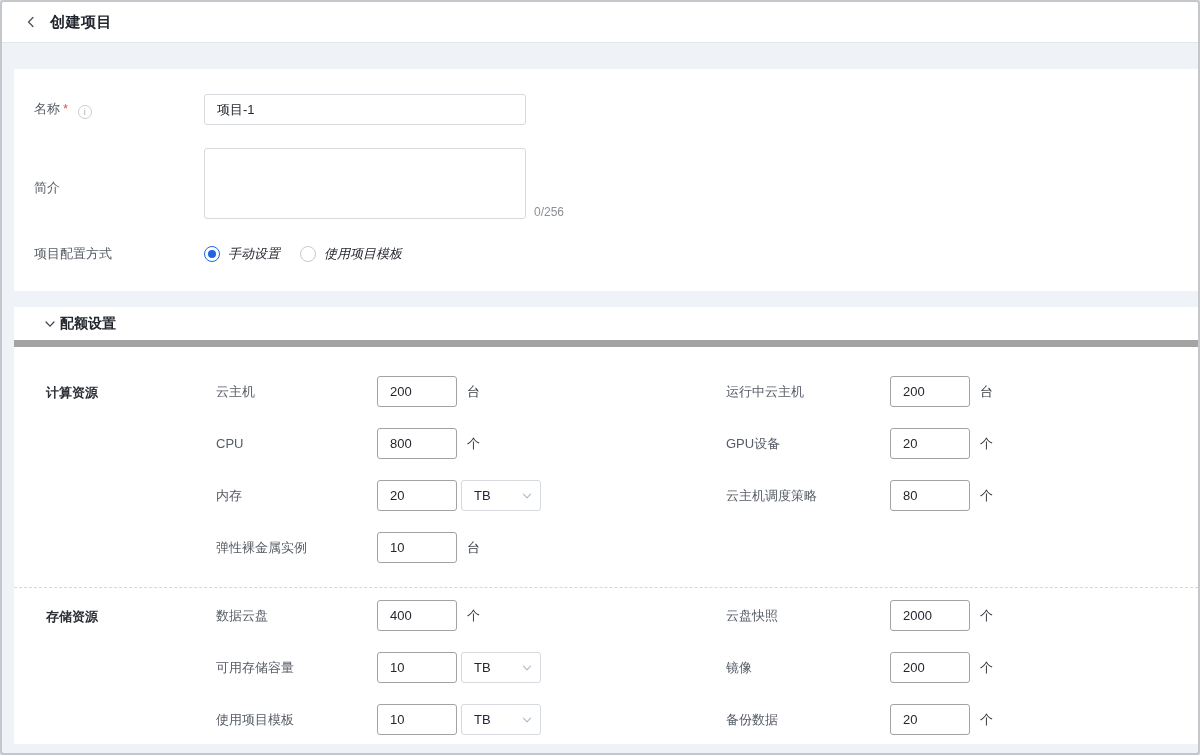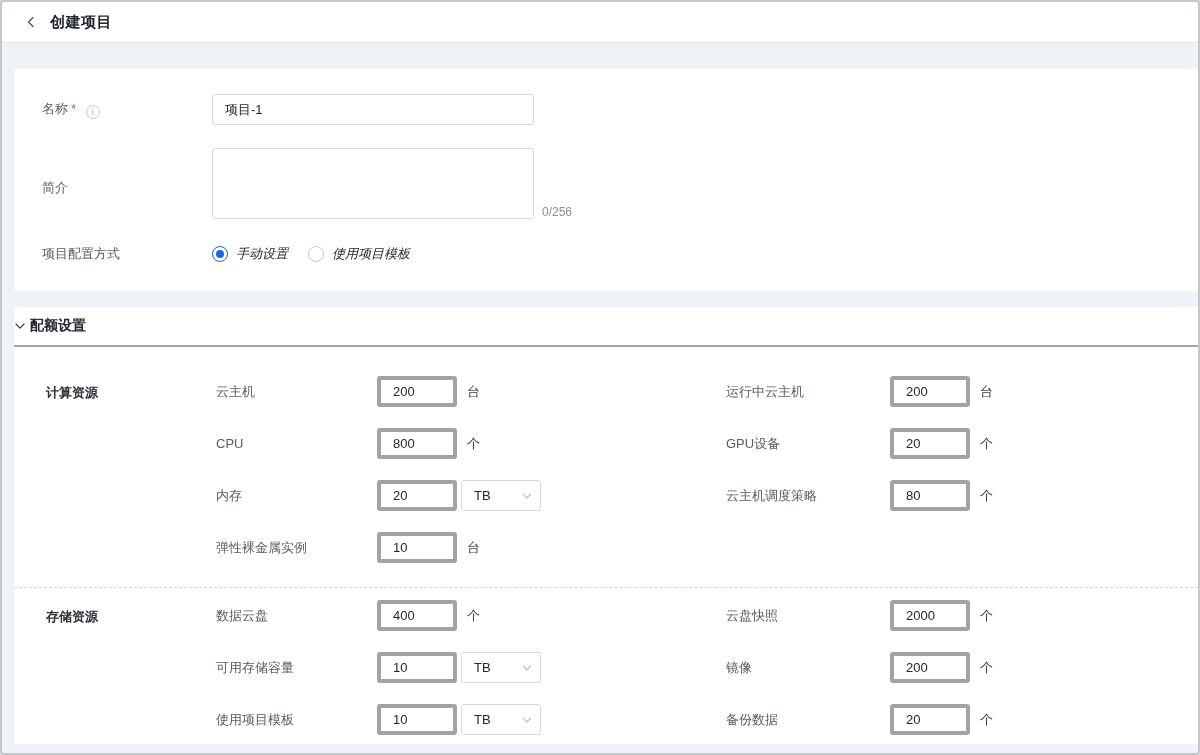--- a/index.html
+++ b/index.html
@@ -15,21 +15,21 @@
     display:flex; align-items:center; padding:0 20px;
   }
   .back-btn{ display:inline-flex; align-items:center; justify-content:center;
     width:18px; height:18px; cursor:pointer; margin-right:10px; }
   .page-title{ font-size:15px; font-weight:700; color:#20242b; letter-spacing:.5px; }
   
   .main{ padding-top:26px; height:712px; overflow:hidden; }
   .card{ background:#fff; margin-left:12px; }
   .card-basic{ padding:25px 0 28px; }
   
-  .form-row{ display:flex; align-items:center; padding-left:28px; }
+  .form-row{ display:flex; align-items:center; padding-left:20px; }
   .form-row + .form-row{ }
   .row-name{ margin-bottom:23px; }
   .row-intro{ margin-bottom:26px; align-items:center; }
   .form-label{ width:170px; font-size:13px; color:#565c66; padding-top:0; flex:none; }
   .row-intro .form-label{ padding-top:8px; }
   .req{ color:#f04f4f; margin-left:3px; font-size:13px; }
   .info-icon{
     display:inline-flex; align-items:center; justify-content:center;
     width:14px; height:14px; border:1px solid #c9cdd2; border-radius:50%;
     color:#a9aeb5; font-size:9px; font-style:normal; margin-left:6px;
@@ -54,38 +54,38 @@
     background:#fff; display:inline-flex; align-items:center; justify-content:center;
     flex:none;
   }
   .radio.selected .radio-circle{ border-color:#1f65e0; }
   .radio-dot{ width:8px; height:8px; border-radius:50%; background:transparent; }
   .radio.selected .radio-dot{ background:#1f65e0; }
   .radio-label{ font-size:13px; color:#24282f; margin-left:8px; }
   
   .card-quota{ margin-top:16px; height:437px; overflow:hidden; }
   .quota-header{
-    height:40px; display:flex; align-items:center; 
-    border-bottom:2px solid #a3a3a3; cursor:pointer;
+    height:40px; display:flex; align-items:center; padding-left:30px;
+    border-bottom:7px solid #a3a3a3; cursor:pointer;
   }
   .quota-header .chev{ margin-right:4px; display:inline-flex; }
   .quota-header span{ font-size:14px; font-weight:700; color:#23272e; }
   .quota-section{ display:flex; padding:29px 16px 24px 32px; }
   .quota-section + .quota-section{ border-top:1px dashed #d4d7db; padding-top:12px; }
   .q-group{ width:170px; flex:none; font-size:13px; font-weight:700; color:#2b2f36; padding-top:8px; }
   .q-col{ display:flex; flex-direction:column; }
   .q-col-left{ width:510px; flex:none; }
   .q-col-right{ flex:1; }
   .quota-field{ display:flex; align-items:center; height:31px; margin-bottom:21px; }
   .quota-field:last-child{ margin-bottom:0; }
   .q-label{ font-size:13px; color:#565c66; flex:none; }
   .q-col-left .q-label{ width:161px; }
   .q-col-right .q-label{ width:164px; }
   .q-input{
-    width:80px; height:31px; border:4px solid #a3a3a3; border-radius:3px;
+    width:80px; height:31px; border:1px solid #a3a3a3; border-radius:3px;
     font-size:13px; color:#23272e; padding:0 12px; outline:none; flex:none;
     font-family:inherit;
   }
   .q-select{
     width:80px; height:31px; border:1px solid #d6d9dd; border-radius:3px;
     margin-left:4px; display:inline-flex; align-items:center; padding:0 8px 0 12px;
     cursor:pointer; flex:none; background:#fff;
   }
   .q-select-val{ font-size:13px; color:#23272e; flex:1; }
   .q-unit{ font-size:13px; color:#33373d; margin-left:10px; }

